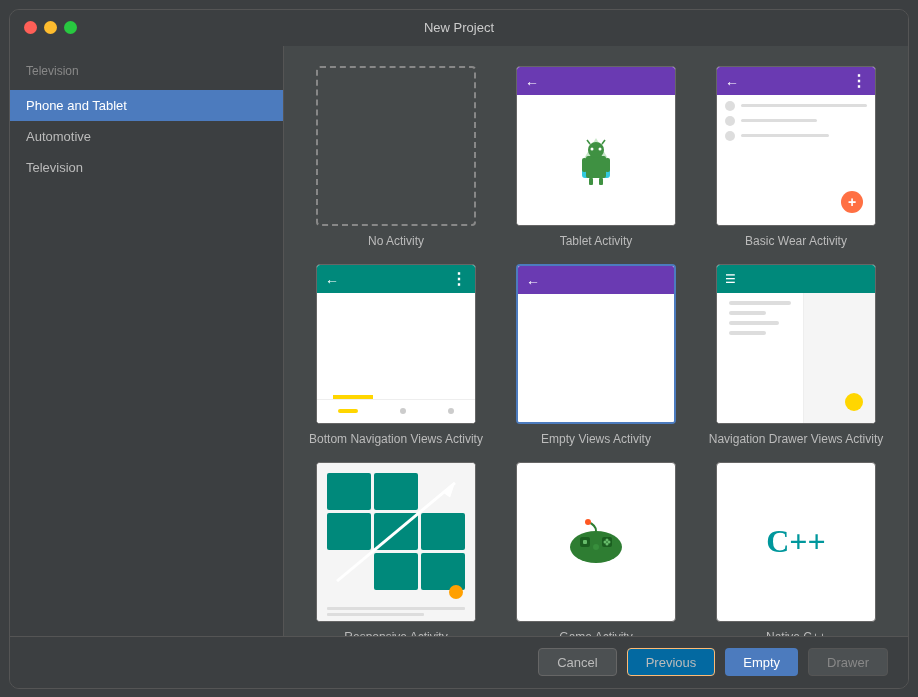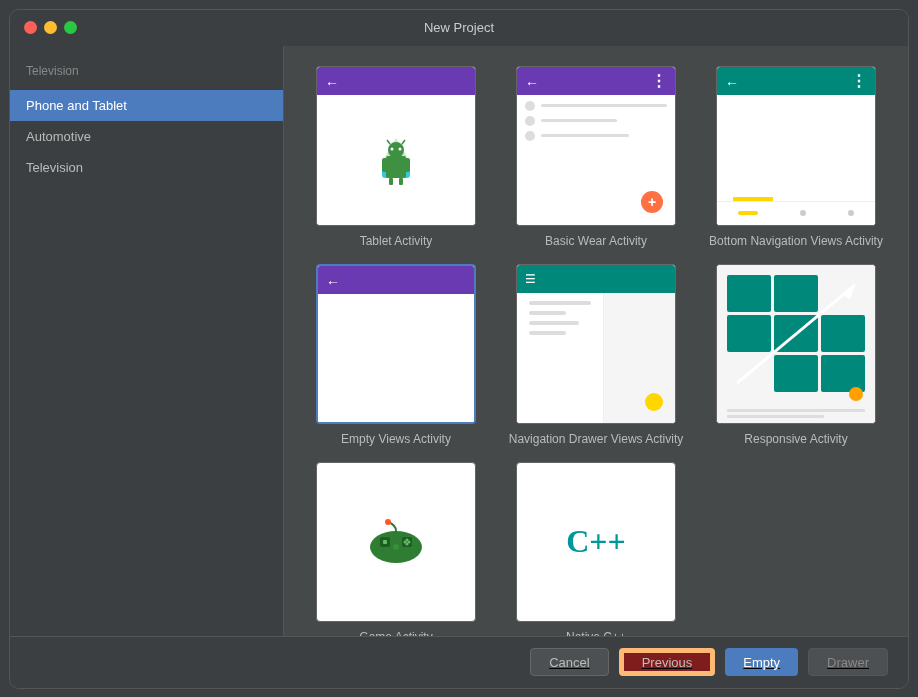--- a/index.html
+++ b/index.html
@@ -206,40 +206,39 @@
     .footer {
       height: 52px;
       background: #3c3f41;
       border-top: 1px solid #555;
       display: flex;
       align-items: center;
       justify-content: flex-end;
       padding: 0 20px;
       gap: 10px;
       flex-shrink: 0;
-      text-decoration: underline;
     }
     .btn {
       height: 28px;
       padding: 0 18px;
       border-radius: 4px;
       font-size: 13px;
       cursor: pointer;
       border: none;
       outline: none;
     }
     .btn-cancel {
       background: #4c5052;
       color: #bbb;
       border: 1px solid #666;
     }
     .btn-prev {
-      background: #7f1d1d;
+      background: #0369a1;
       color: #bbb;
-      border: 5px solid #fdba74;
+      border: 1px solid #fdba74;
     }
     .btn-next {
       background: #4c7bbe;
       color: #fff;
     }
     .btn-finish {
       background: #4c5052;
       color: #888;
       border: 1px solid #555;
     }
@@ -323,20 +322,24 @@
         <span>Automotive</span>
       </div>
       <div class="sidebar-item">
         <span>Television</span>
       </div>
     </div>
 
     <div class="main-content">
       <div class="templates-grid">
 
+        <div class="template-item">
+          <div class="template-preview no-activity-preview"></div>
+          <span class="template-label">No Activity</span>
+        </div>
 
         <div class="template-item">
           <div class="template-preview">
             <div class="phone-mockup" style="display:flex;flex-direction:column;">
               <div class="phone-header purple">
                 <span class="back-arrow">←</span>
               </div>
               <div style="flex:1;display:flex;align-items:center;justify-content:center;">
                 <svg class="android-logo" viewBox="0 0 56 56">
                   <polygon points="28,6 42,30 14,30" fill="#4caf50" opacity="0.3"></polygon>

